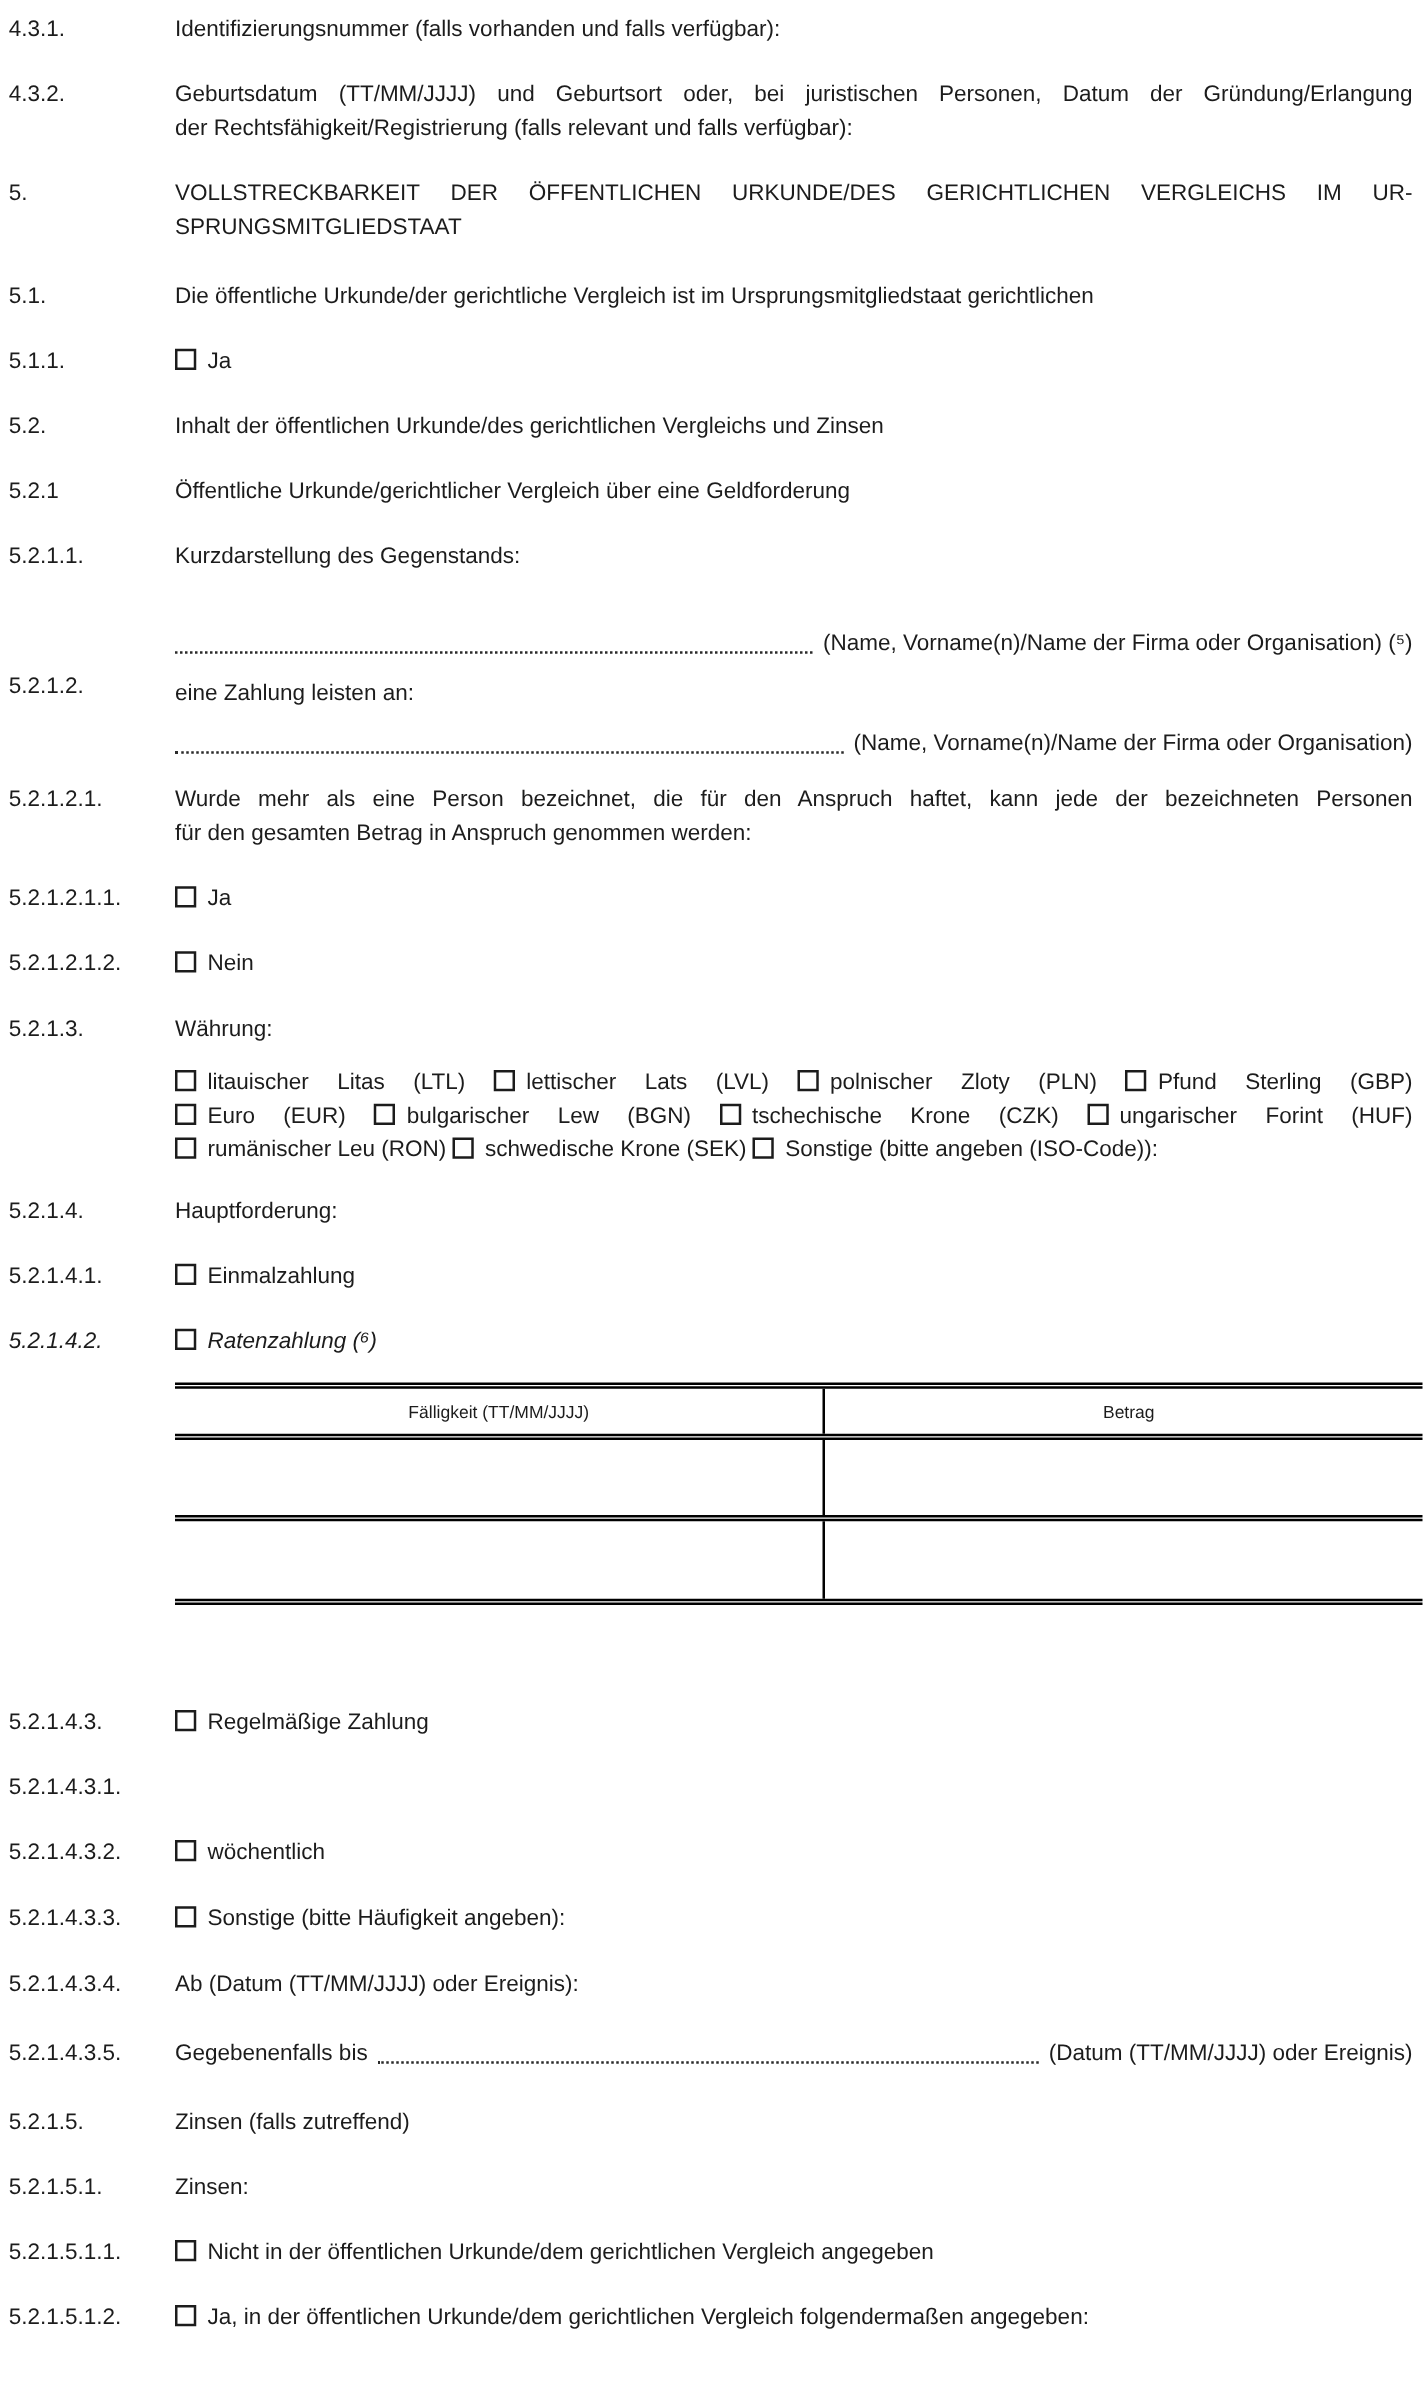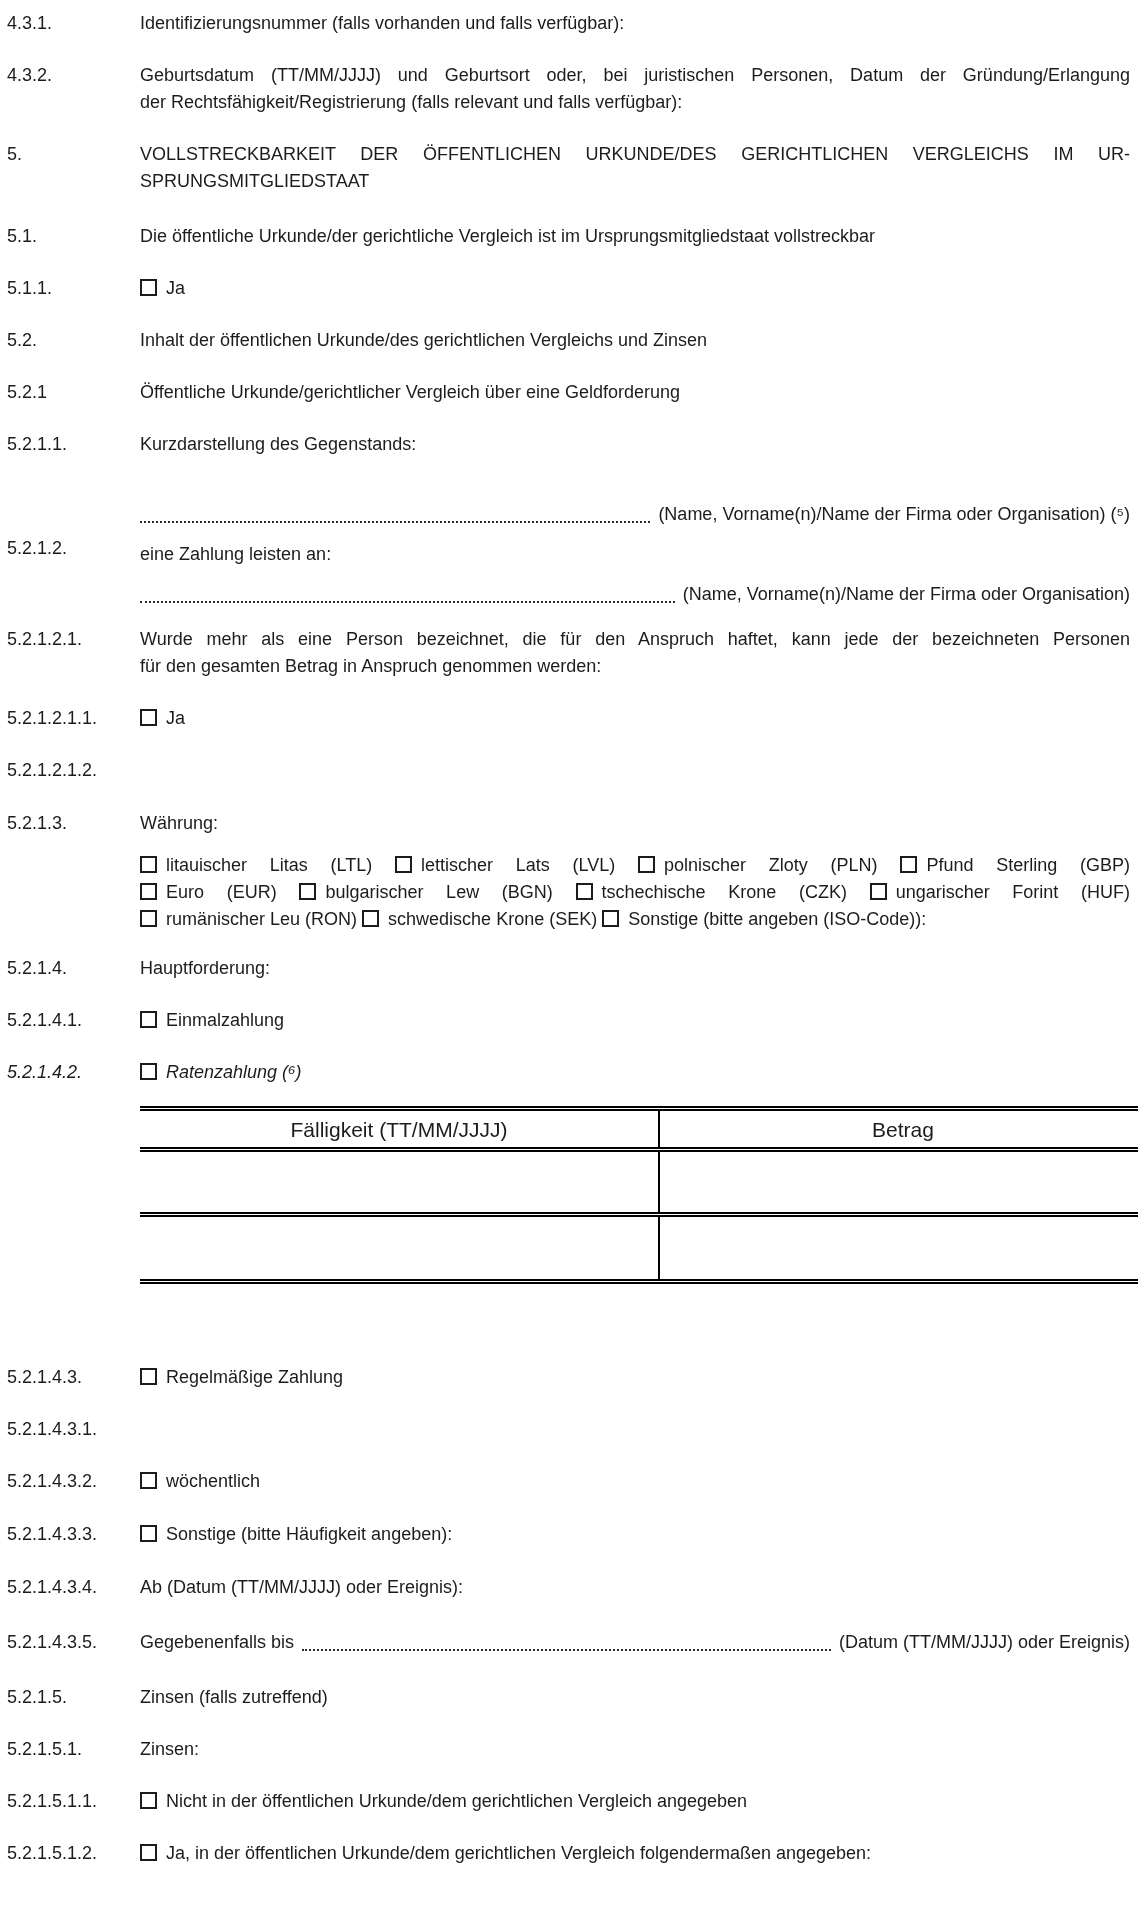--- a/index.html
+++ b/index.html
@@ -41,21 +41,21 @@
   .mb80{margin-bottom:80px;}
   
   table.pay{
     border-collapse:collapse;
     width:calc(100% + 8px);
     margin:0;
     table-layout:fixed;
   }
   .pay th{
     border-top:5px double #000;border-bottom:5px double #000;
-    font-weight:400;font-size:21px;text-align:center;
+    font-weight:400;font-size:14px;text-align:center;
     height:36px;padding:0 6px;
   }
   .pay td{border-bottom:5px double #000;padding:0 6px;}
   .pay th:first-child,.pay td:first-child{border-right:2px solid #000;width:50.3%;}
   .pay tbody tr.r1 td{height:60px;}
   .pay tbody tr.r2 td{height:62px;}
 </style>
 </head>
 <body>
 
@@ -77,21 +77,21 @@
   <div class="row mb28">
     <div class="num">5.</div>
     <div class="content">
       <span class="jline">VOLLSTRECKBARKEIT DER ÖFFENTLICHEN URKUNDE/DES GERICHTLICHEN VERGLEICHS IM UR-</span>
       <span>SPRUNGSMITGLIEDSTAAT</span>
     </div>
   </div>
 
   <div class="row">
     <div class="num">5.1.</div>
-    <div class="content">Die öffentliche Urkunde/der gerichtliche Vergleich ist im Ursprungsmitgliedstaat vollstreckbar</div>
+    <div class="content">Die öffentliche Urkunde/der gerichtliche Vergleich ist im Ursprungsmitgliedstaat gerichtlichen</div>
   </div>
 
   <div class="row">
     <div class="num">5.1.1.</div>
     <div class="content">
       <span class="cb"></span><span>Ja</span>
     </div>
   </div>
 
   <div class="row">
@@ -134,20 +134,23 @@
 
   <div class="row">
     <div class="num">5.2.1.2.1.1.</div>
     <div class="content">
       <span class="cb"></span><span>Ja</span>
     </div>
   </div>
 
   <div class="row mb26">
     <div class="num">5.2.1.2.1.2.</div>
+    <div class="content">
+      <span class="cb"></span><span>Nein</span>
+    </div>
   </div>
 
   <div class="row mb22">
     <div class="num">5.2.1.3.</div>
     <div class="content">
       <div>Währung:</div>
       <div class="opts">
         <span class="optline">
           <span class="opt"><span class="cb"></span><span>litauischer Litas (LTL)</span></span>
           <span class="opt"><span class="cb"></span><span>lettischer Lats (LVL)</span></span>

